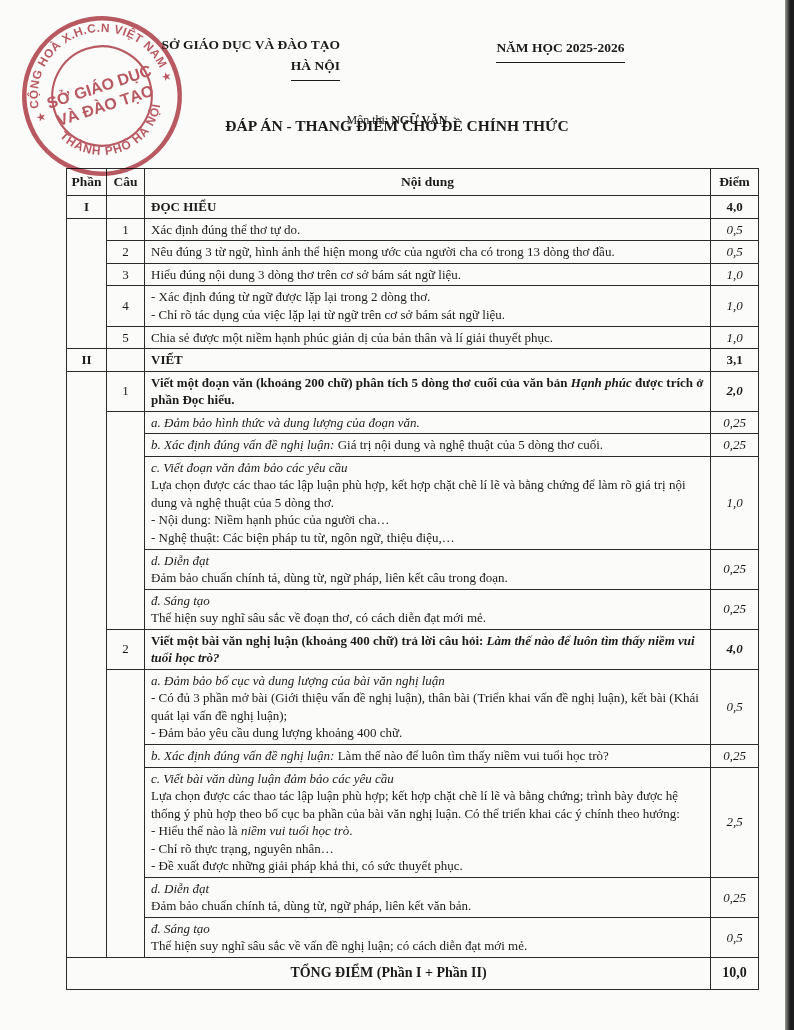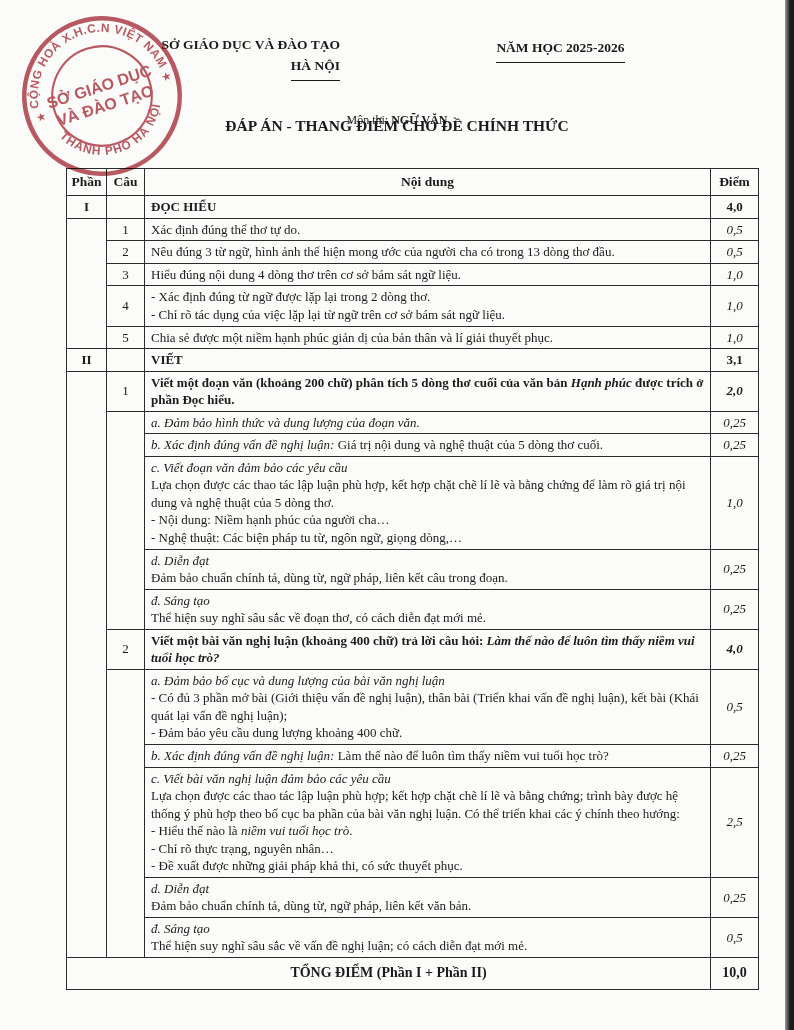--- a/index.html
+++ b/index.html
@@ -136,21 +136,21 @@
             </td>
             <td class="c">
               <div class="ln"><span class="it">0,5</span></div>
             </td>
           </tr>
           <tr>
             <td class="c">
               <div class="ln"><span>3</span></div>
             </td>
             <td>
-              <div class="ln"><span>Hiểu đúng nội dung 4 dòng thơ trên cơ sở bám sát ngữ liệu.</span></div>
+              <div class="ln"><span>Hiểu đúng nội dung 3 dòng thơ trên cơ sở bám sát ngữ liệu.</span></div>
             </td>
             <td class="c">
               <div class="ln"><span class="it">1,0</span></div>
             </td>
           </tr>
           <tr>
             <td class="c">
               <div class="ln"><span>4</span></div>
             </td>
             <td>
@@ -211,21 +211,21 @@
             </td>
             <td class="c">
               <div class="ln"><span class="it">0,25</span></div>
             </td>
           </tr>
           <tr>
             <td>
               <div class="ln"><span class="it">c. Viết đoạn văn đảm bảo các yêu cầu</span></div>
               <div class="ln"><span>Lựa chọn được các thao tác lập luận phù hợp, kết hợp chặt chẽ lí lẽ và bằng chứng để làm rõ giá trị nội dung và nghệ thuật của 5 dòng thơ.</span></div>
               <div class="ln"><span>- Nội dung: Niềm hạnh phúc của người cha…</span></div>
-              <div class="ln"><span>- Nghệ thuật: Các biện pháp tu từ, ngôn ngữ, giọng dòng,…</span></div>
+              <div class="ln"><span>- Nghệ thuật: Các biện pháp tu từ, ngôn ngữ, thiệu điệu,…</span></div>
             </td>
             <td class="c">
               <div class="ln"><span class="it">1,0</span></div>
             </td>
           </tr>
           <tr>
             <td>
               <div class="ln"><span class="it">d. Diễn đạt</span></div>
               <div class="ln"><span>Đảm bảo chuẩn chính tả, dùng từ, ngữ pháp, liên kết câu trong đoạn.</span></div>
             </td>
@@ -267,21 +267,21 @@
           <tr>
             <td>
               <div class="ln"><span class="it">b. Xác định đúng vấn đề nghị luận: </span><span>Làm thế nào để luôn tìm thấy niềm vui tuổi học trò?</span></div>
             </td>
             <td class="c">
               <div class="ln"><span class="it">0,25</span></div>
             </td>
           </tr>
           <tr>
             <td>
-              <div class="ln"><span class="it">c. Viết bài văn nghị luận đảm bảo các yêu cầu</span></div>
+              <div class="ln"><span class="it">c. Viết bài văn dùng luận đảm bảo các yêu cầu</span></div>
               <div class="ln"><span>Lựa chọn được các thao tác lập luận phù hợp; kết hợp chặt chẽ lí lẽ và bằng chứng; trình bày được hệ thống ý phù hợp theo bố cục ba phần của bài văn nghị luận. Có thể triển khai các ý chính theo hướng:</span></div>
               <div class="ln"><span>- Hiểu thế nào là </span><span class="it">niềm vui tuổi học trò</span><span>.</span></div>
               <div class="ln"><span>- Chỉ rõ thực trạng, nguyên nhân…</span></div>
               <div class="ln"><span>- Đề xuất được những giải pháp khả thi, có sức thuyết phục.</span></div>
             </td>
             <td class="c">
               <div class="ln"><span class="it">2,5</span></div>
             </td>
           </tr>
           <tr>

